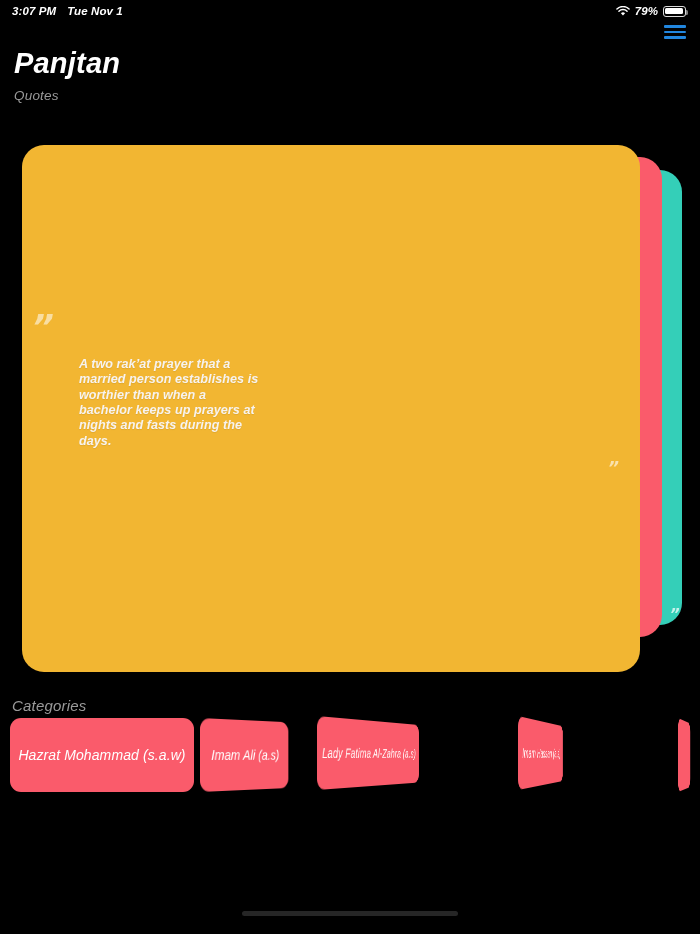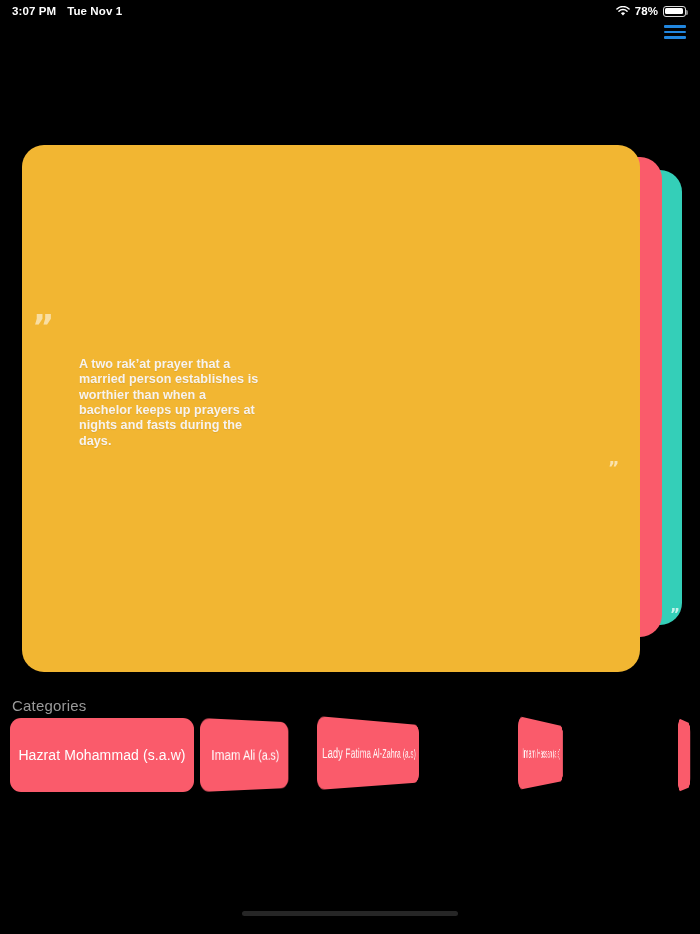--- a/index.html
+++ b/index.html
@@ -2,21 +2,21 @@
 <html><head>
 <meta charset="utf-8">
 <style>
   * { margin:0; padding:0; box-sizing:border-box; }
   html, body {
     width:700px; height:934px;
     background:#000;
     font-family:"Liberation Sans", sans-serif;
     overflow:hidden;
   }
-  #app { position:relative; width:700px; height:934px; background:#000; }
+  #app { position:relative; width:700px; height:934px; background:#000;font-style:italic; }
 
   
   .statusbar{
     position:absolute; top:0; left:0; width:700px; height:22px;
     display:flex; align-items:center; justify-content:space-between;
     padding:0 14px 0 12px;
     color:#fff; font-size:11.5px; letter-spacing:.1px;
   }
   .sb-left{ display:flex; align-items:center; gap:11px; }
   .sb-right{ display:flex; align-items:center; gap:5px; }
@@ -116,33 +116,37 @@
       <span class="sb-date">Tue Nov 1</span>
     </div>
     <div class="sb-right">
       <span class="wifi">
         <svg width="14" height="11" viewBox="0 0 14 11">
           <path d="M7 9.6 L4.9 7.3 a3 3 0 0 1 4.2 0 Z" fill="#ffffff"></path>
           <path d="M2.9 5.2 a5.8 5.8 0 0 1 8.2 0" stroke="#ffffff" stroke-width="1.4" fill="none" stroke-linecap="round"></path>
           <path d="M0.9 3.0 a8.7 8.7 0 0 1 12.2 0" stroke="#ffffff" stroke-width="1.4" fill="none" stroke-linecap="round"></path>
         </svg>
       </span>
-      <span class="sb-pct">78%</span>
+      <span class="sb-pct">79%</span>
       <span class="batt">
           <i></i>
         </span>
     </div>
   </div>
 
   <div class="menu-btn">
     <span></span>
     <span></span>
     <span></span>
   </div>
 
+  <div class="header">
+    <div class="title">Panjtan</div>
+    <div class="subtitle">Quotes</div>
+  </div>
 
   <div class="stack">
     <div class="qcard back2">
       
     </div>
     <div class="qcard back1">
       <div class="q-close c1">”</div>
     </div>
     <div class="qcard front"></div>
     <div class="q-open">”</div>

